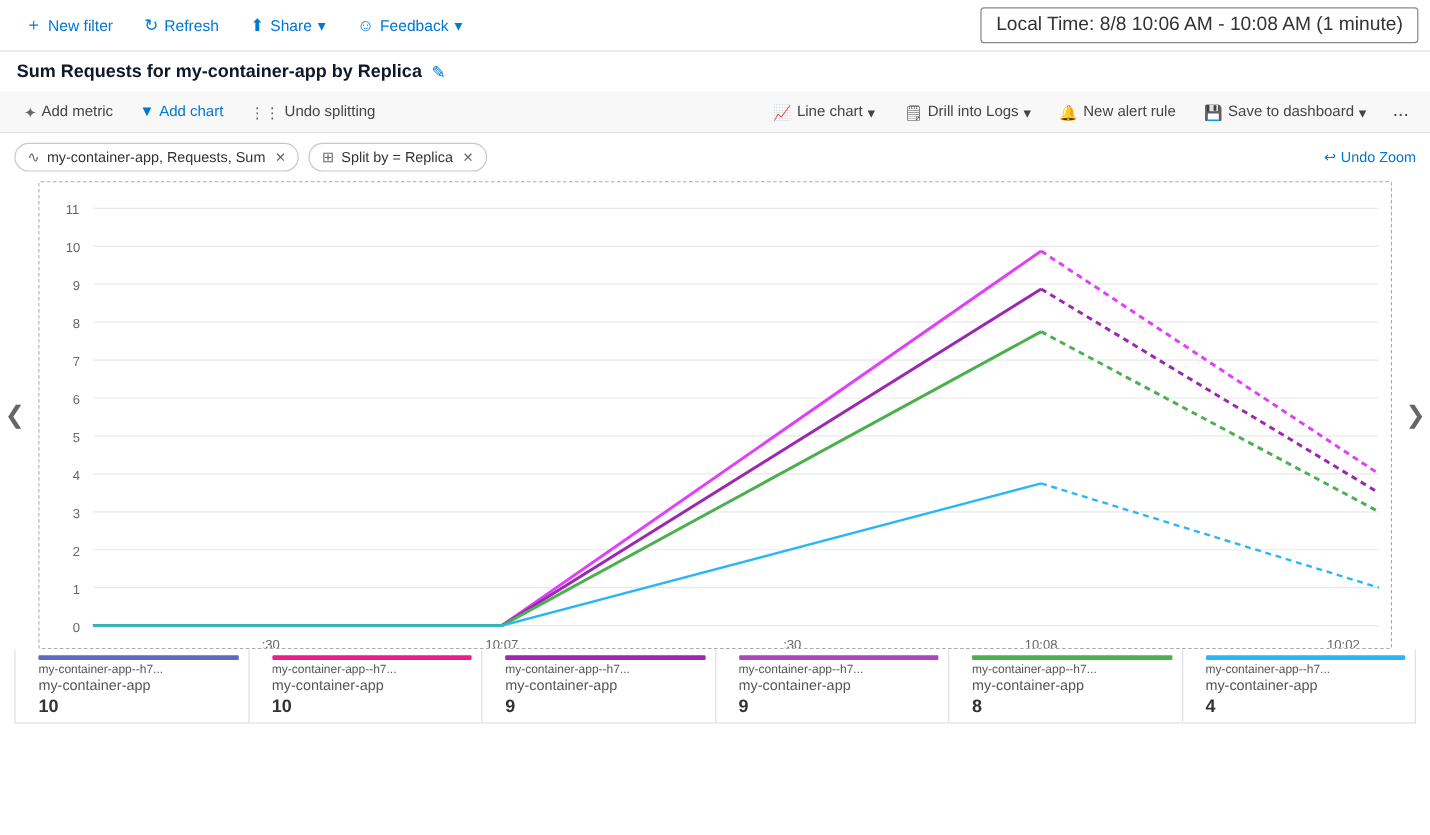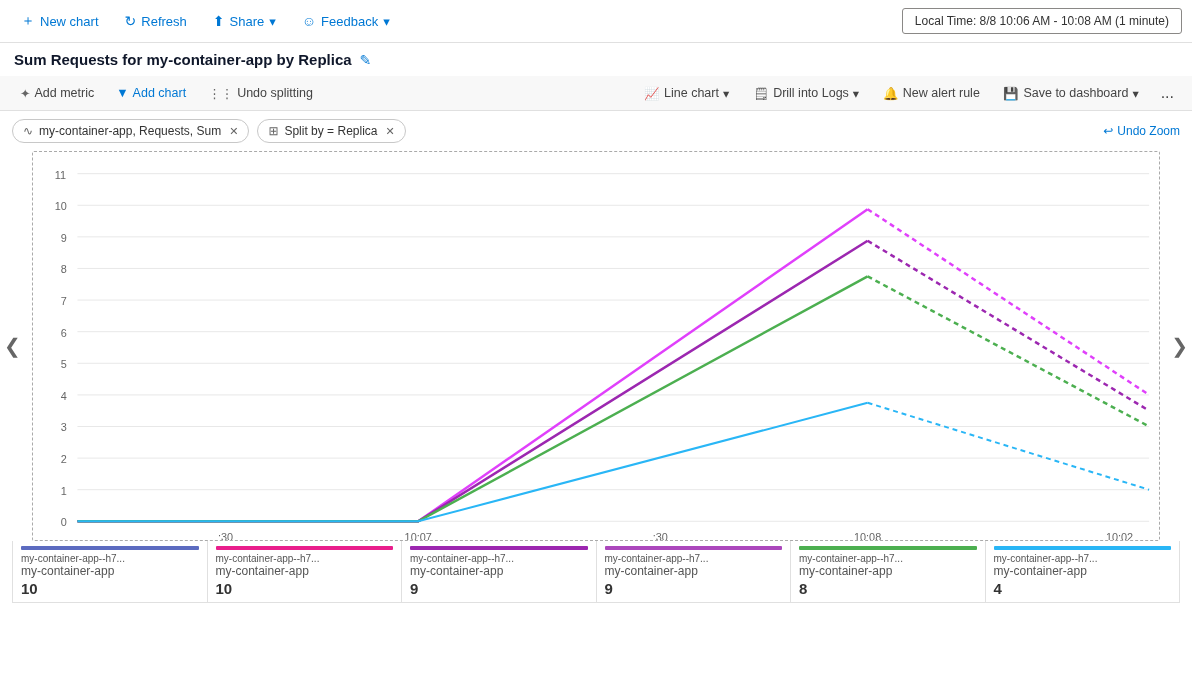--- a/index.html
+++ b/index.html
@@ -14,21 +14,21 @@
     .top-toolbar-btn {
       display: flex; align-items: center; gap: 5px;
       padding: 5px 10px; border: 1px solid transparent;
       border-radius: 3px; cursor: pointer; font-size: 13px;
       color: #0078d4; background: none;
     }
     .top-toolbar-btn .icon { font-size: 14px; }
     .time-range-btn {
       margin-left: auto; padding: 5px 12px;
       border: 1px solid #8a8886; border-radius: 3px;
-      background: #fff; cursor: pointer; font-size: 12px; color: #333;
+      background: #fff; cursor: pointer; font-size: 16px; color: #333;
     }
 
     
     .title-row {
       padding: 8px 14px; display: flex; align-items: center; gap: 8px;
     }
     .chart-title {
       font-size: 15px; font-weight: 600; color: #0f172a;
     }
     .edit-icon { color: #0078d4; cursor: pointer; font-size: 14px; }
@@ -94,36 +94,37 @@
 
     
     .legend-row {
       display: flex; align-items: stretch; gap: 0;
       margin: 0 12px; border: 1px solid #e0e0e0; border-top: none;
       overflow: hidden;
     }
     .legend-item {
       flex: 1; padding: 5px 8px; border-right: 1px solid #e0e0e0;
       min-width: 0;
+      margin-left: 11px;
     }
     .legend-item:last-child { border-right: none; }
     .legend-color-bar {
       height: 4px; width: 100%; margin-bottom: 3px; border-radius: 1px;
     }
     .legend-name { font-size: 10px; color: #555; white-space: nowrap; overflow: hidden; text-overflow: ellipsis; }
     .legend-sub { font-size: 12px; color: #555; white-space: nowrap; overflow: hidden; text-overflow: ellipsis; }
     .legend-value { font-size: 15px; font-weight: 700; color: #333; margin-top: 2px; }
   </style>
 </head>
 <body>
 
 <div class="top-toolbar">
   <button class="top-toolbar-btn">
     <span class="icon">＋</span>
-    <span>New chart</span>
+    <span>New filter</span>
   </button>
   <button class="top-toolbar-btn">
     <span class="icon">↻</span>
     <span>Refresh</span>
   </button>
   <button class="top-toolbar-btn">
     <span class="icon">⬆</span>
     <span>Share</span>
     <span>▾</span>
   </button>

